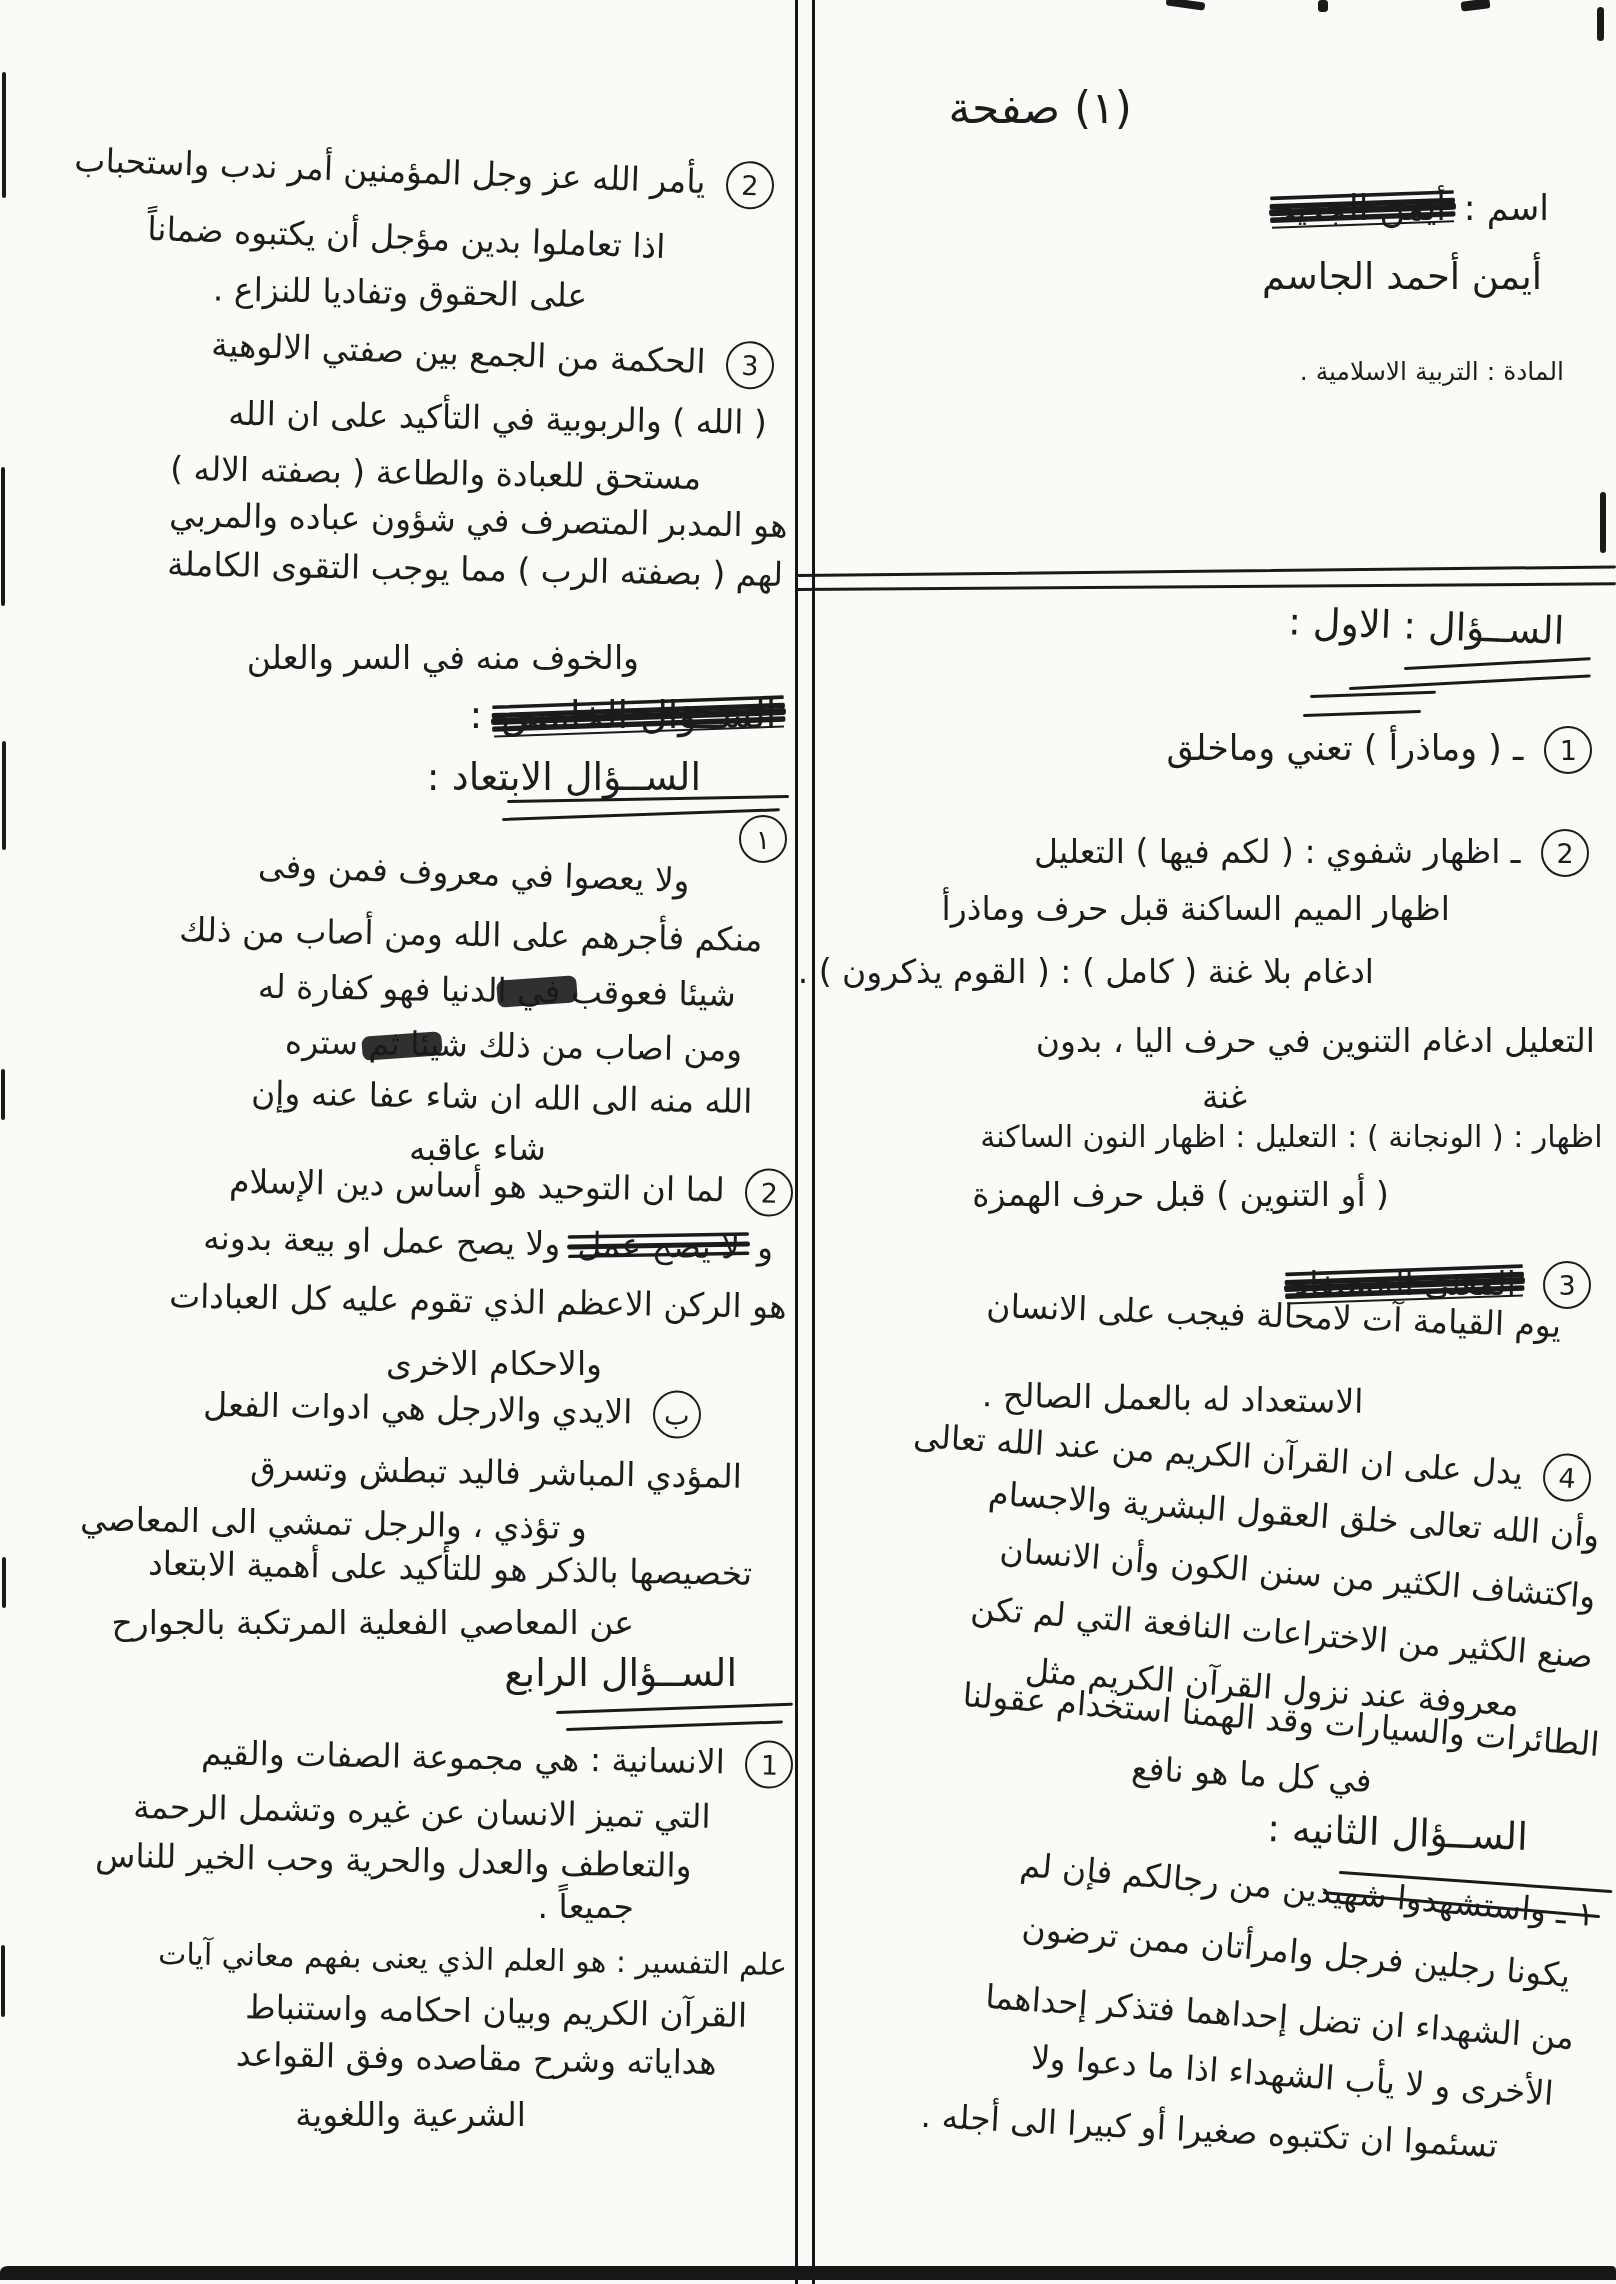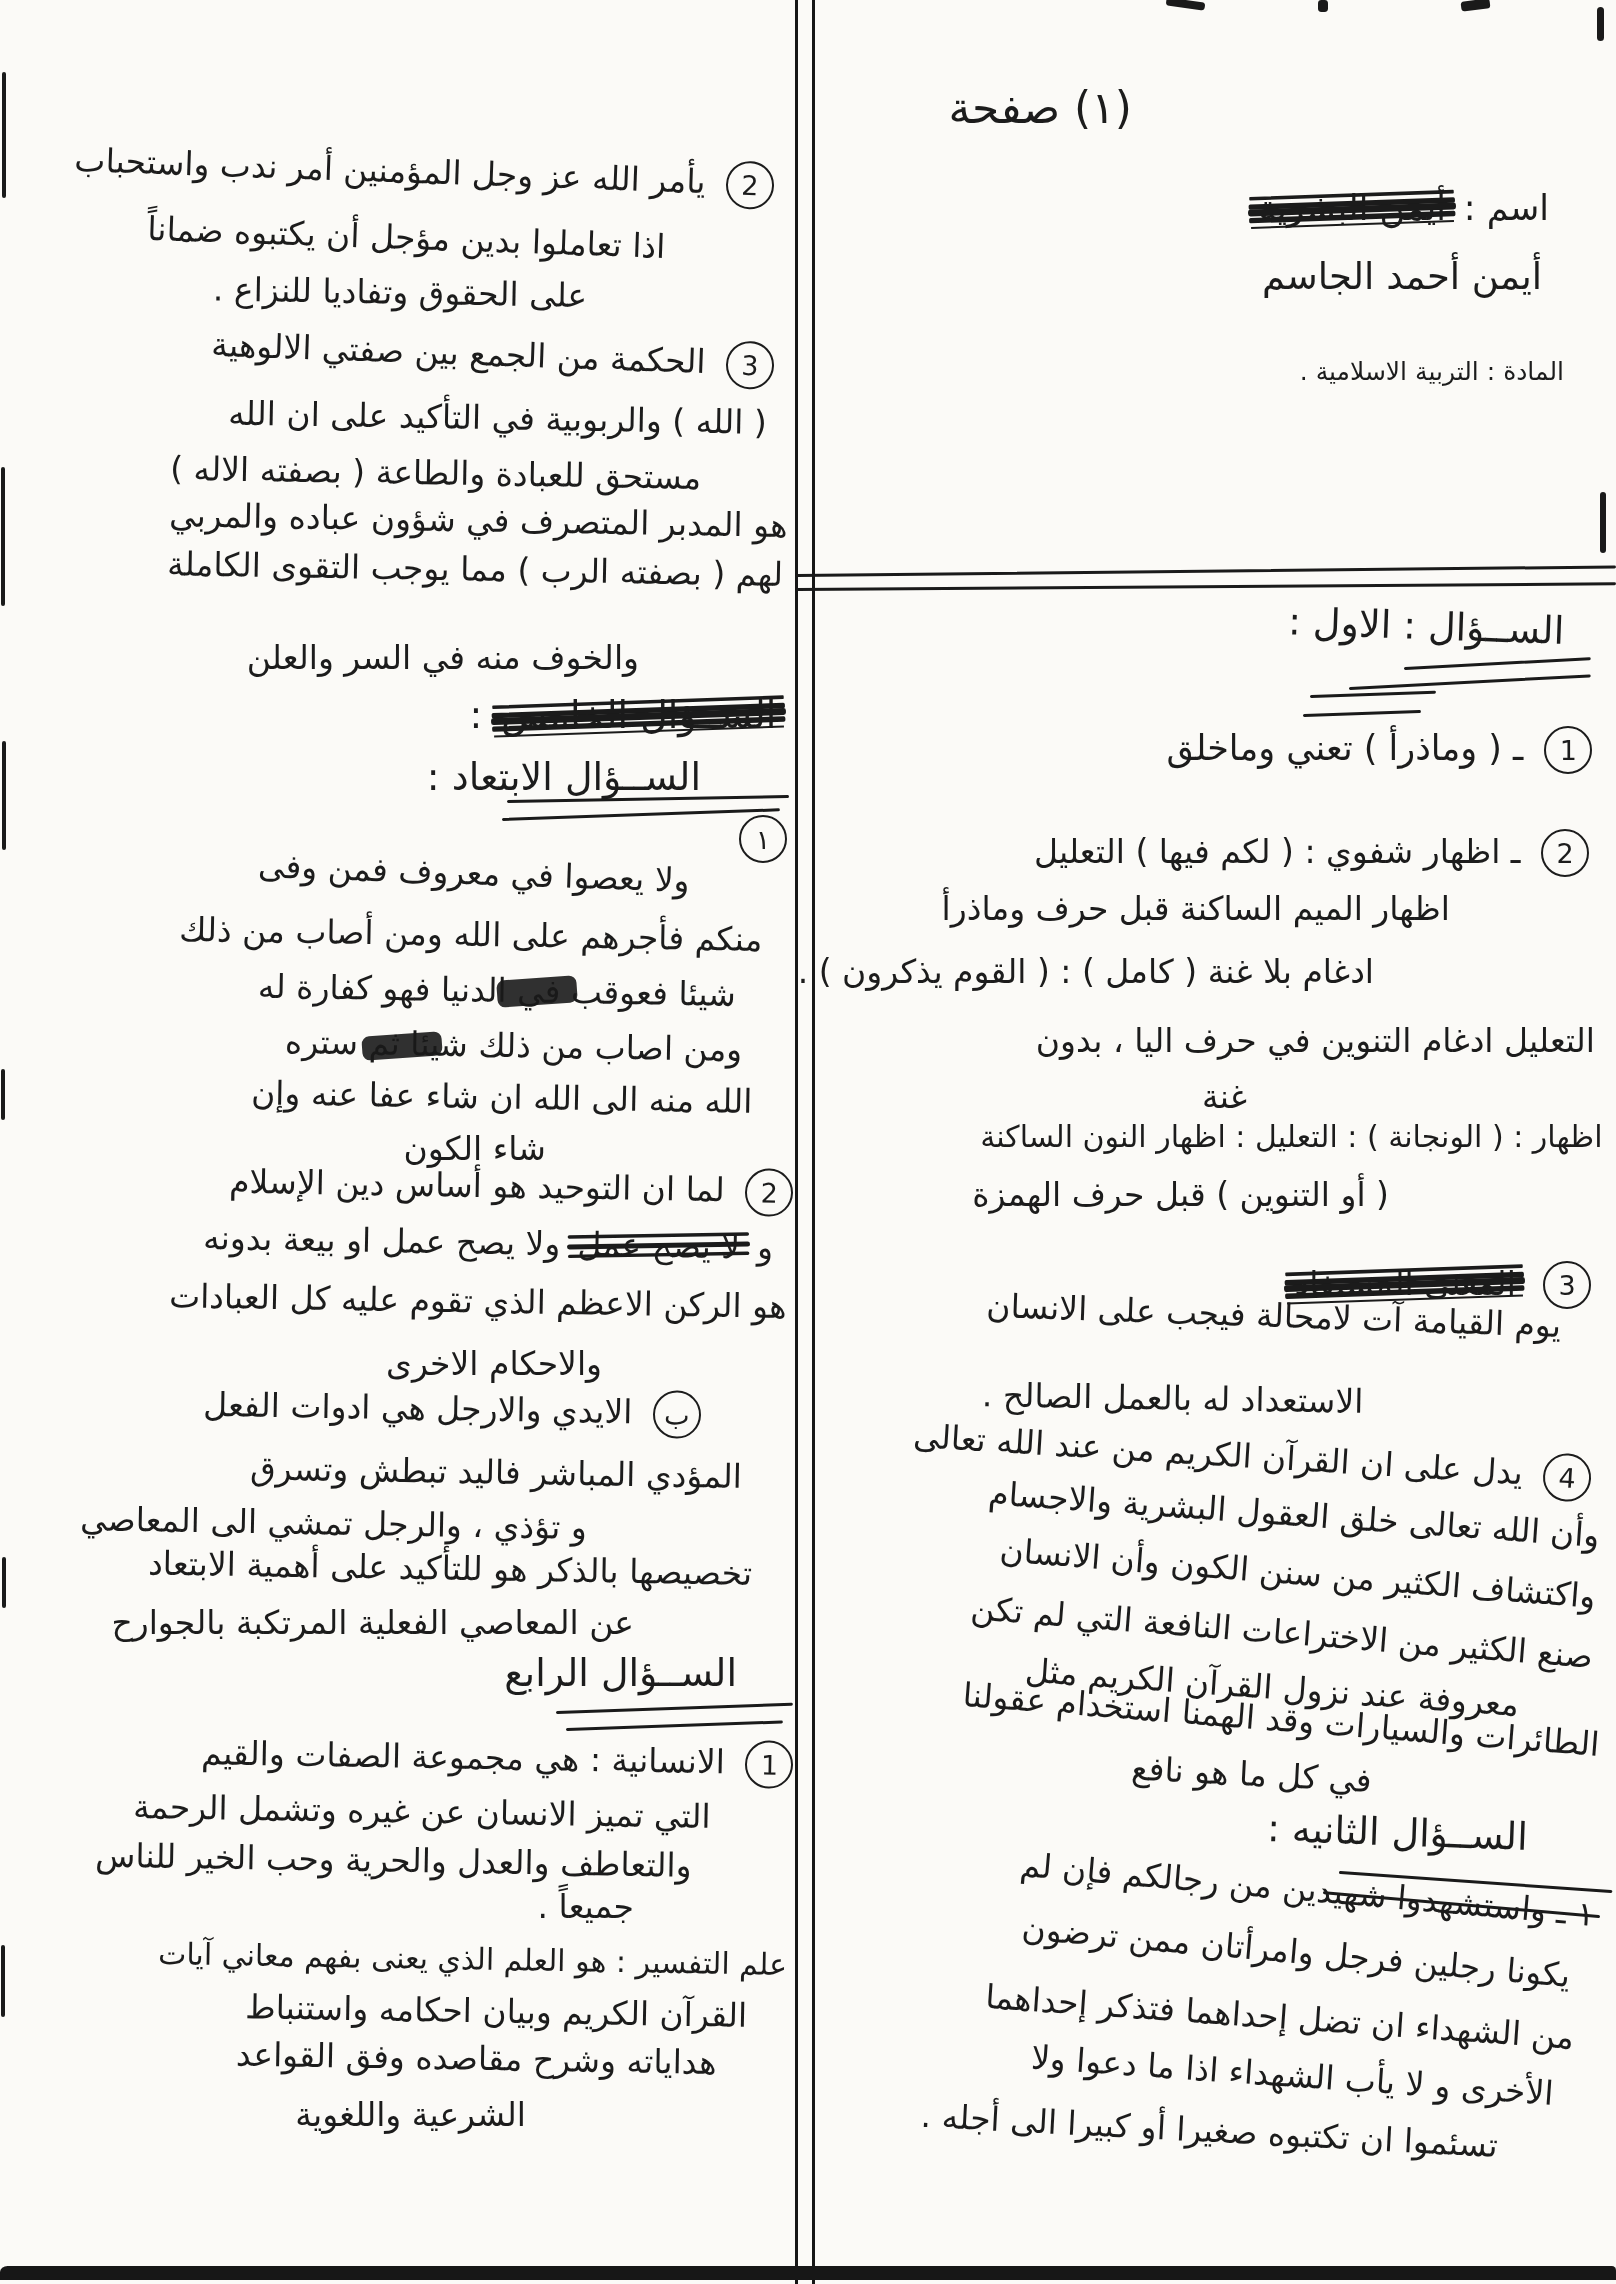--- a/index.html
+++ b/index.html
@@ -64,21 +64,21 @@
   <div class="mark" style="left:1318px;top:0;width:10px;height:11.8px"></div>
   <div class="mark" style="left:1461px;top:0;width:29px;height:10px;transform:rotate(-7deg)"></div>
   <div class="mark" style="left:1597px;top:6.7px;width:6.7px;height:34px;border-radius:5px"></div>
   <div class="mark" style="left:1600px;top:492px;width:5.9px;height:61px;border-radius:5px"></div>
   <div class="bottom-bar"></div>
 
   <div class="hw" style="top:80px;right:484px;font-size:44px">(١) صفحة</div>
 
   <div class="hw" style="top:187px;right:67px;font-size:35px">
     <span>اسم :</span>
-    <span class="crossed heavy">أيمن البشرية</span>
+    <span class="crossed heavy">أيمن الجديد</span>
   </div>
 
   <div class="hw" style="top:254px;right:74px;font-size:37px">أيمن أحمد الجاسم</div>
 
   <div class="hw" style="top:356px;right:52px;font-size:25px">المادة :  التربية الاسلامية .</div>
 
   <div class="rule" style="left:796px;top:574px;width:820px;transform:rotate(-0.6deg)"></div>
   <div class="rule" style="left:796px;top:588px;width:820px;transform:rotate(-0.4deg)"></div>
 
   <div class="hw t" style="top:608px;right:52px;transform:rotate(2deg)">الســؤال : الاول :</div>
@@ -160,21 +160,21 @@
     <span class="circ">١</span>
   </div>
 
   <div class="hw" style="top:860px;right:926px;transform:rotate(2deg)">ولا يعصوا في معروف فمن وفى</div>
   <div class="hw" style="top:919px;right:854px;transform:rotate(1deg)">منكم فأجرهم على الله ومن أصاب من ذلك</div>
   <div class="hw" style="top:974px;right:880px;transform:rotate(1deg)">شيئا فعوقب في الدنيا فهو كفارة له</div>
   <div class="blob" style="left:497px;top:978px;width:80px;height:27px"></div>
   <div class="hw" style="top:1029px;right:874px;transform:rotate(1deg)">ومن اصاب من ذلك شيئا ثم ستره</div>
   <div class="blob" style="left:362px;top:1034px;width:80px;height:23.6px"></div>
   <div class="hw" style="top:1081px;right:864px;transform:rotate(1deg)">الله منه الى الله ان شاء عفا عنه وإن</div>
-  <div class="hw" style="top:1128px;right:1070px">شاء الكون</div>
+  <div class="hw" style="top:1128px;right:1070px">شاء عاقبه</div>
 
   <div class="hw" style="top:1169px;right:823px;transform:rotate(1deg)">
     <span class="circ">2</span>
     <span>لما ان التوحيد هو أساس دين الإسلام</span>
   </div>
   <div class="hw" style="top:1227px;right:843px;transform:rotate(1deg)">
     <span>و</span>
     <span class="crossed">لا يصح عمل</span>
     <span>ولا يصح عمل او بيعة بدونه</span>
   </div>

